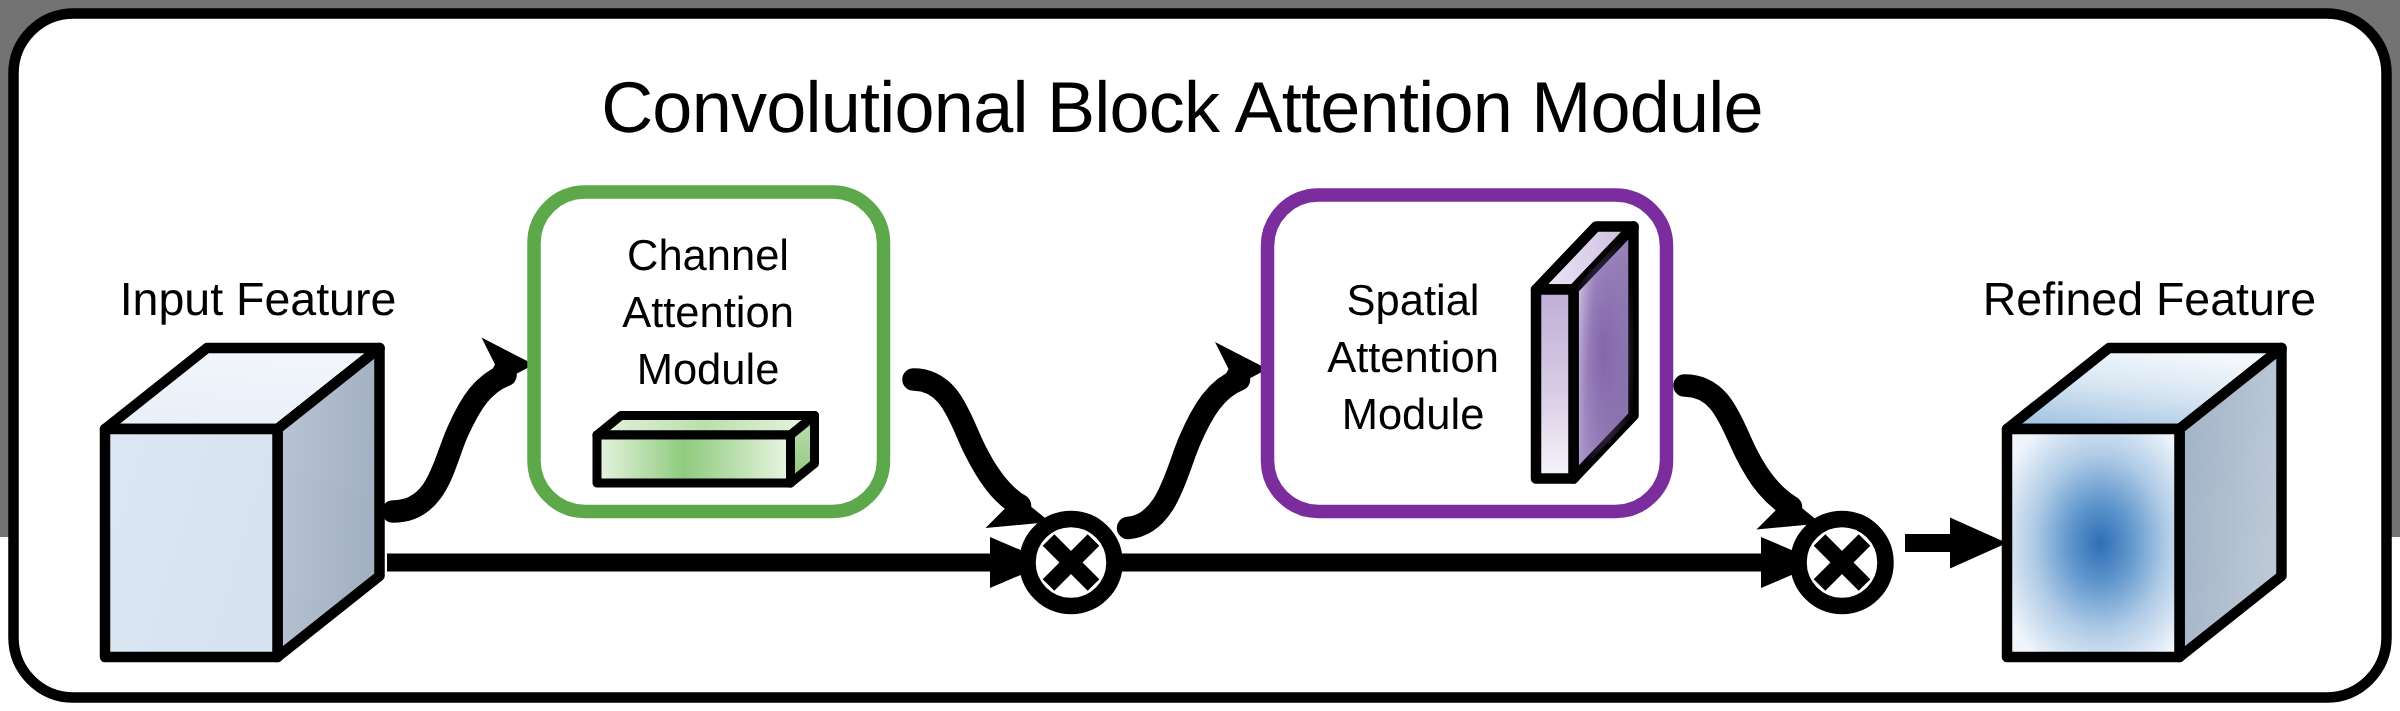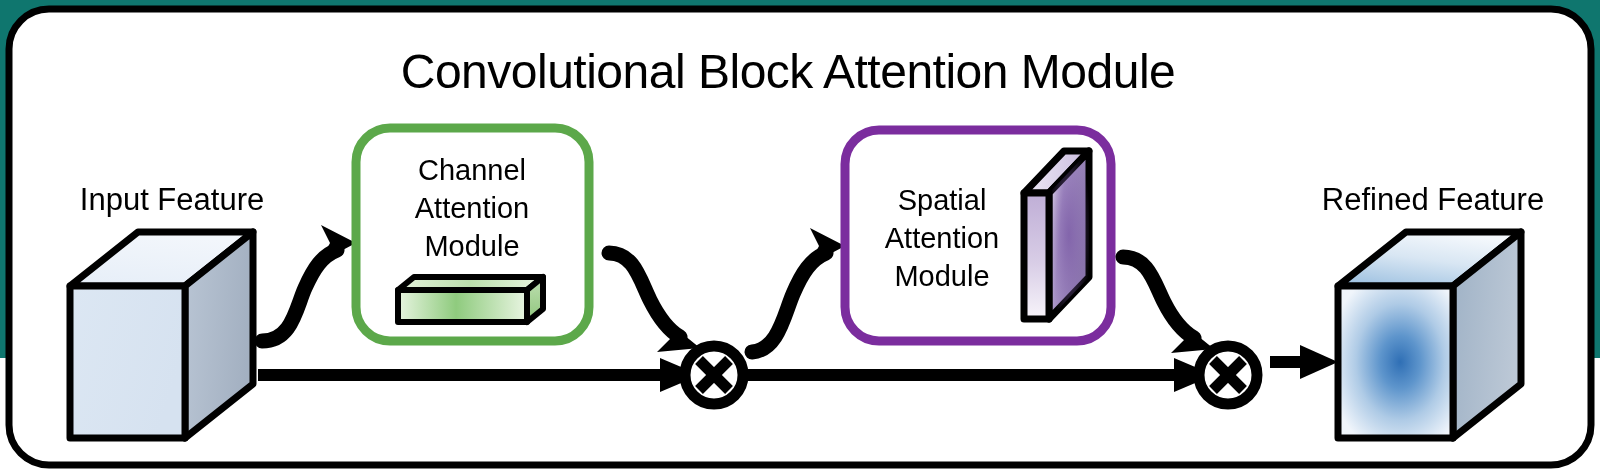--- a/index.html
+++ b/index.html
@@ -10,21 +10,21 @@
   body {
     width: 1600px;
     height: 474px;
     font-family: "Liberation Sans", sans-serif;
     overflow: hidden;
   }
   #stage {
     position: relative;
     width: 1600px;
     height: 358px;
-    background: #0f766e;
+    background: #737373;
   }
   #diagram {
     position: absolute;
     top: 0;
     left: 0;
     width: 1600px;
     height: 474px;
   }
   .txt {
     font-family: "Liberation Sans", sans-serif;

